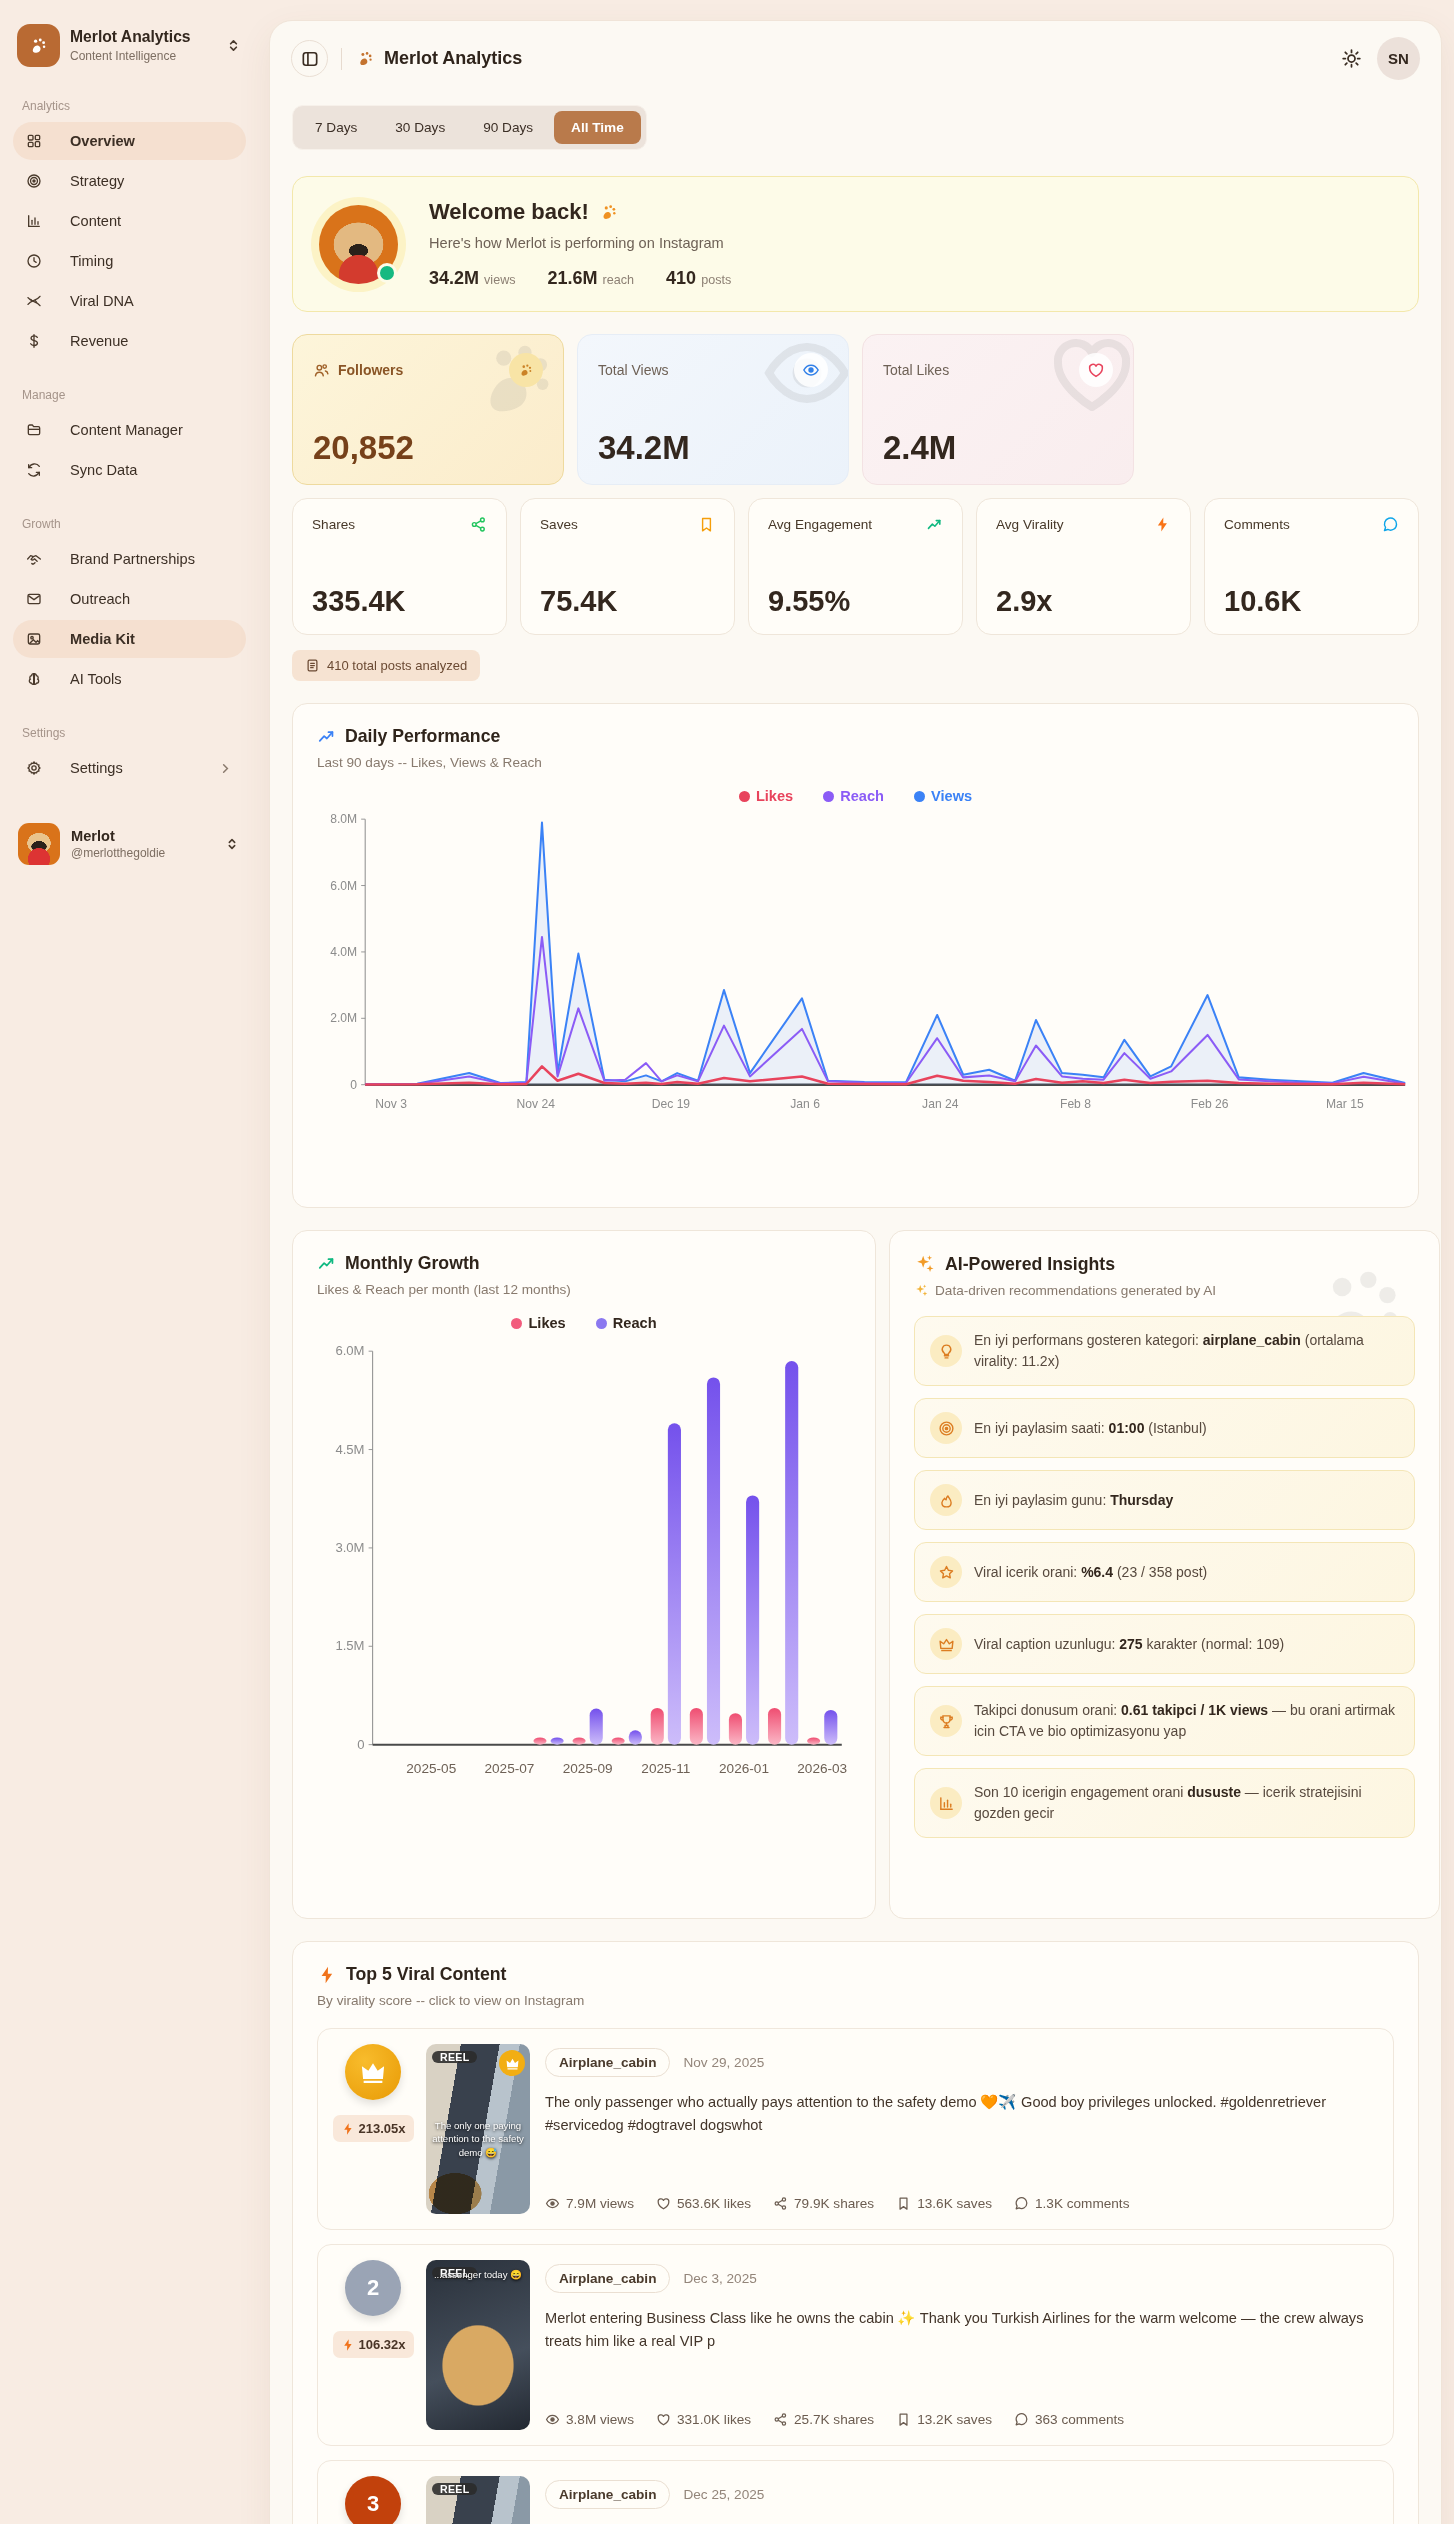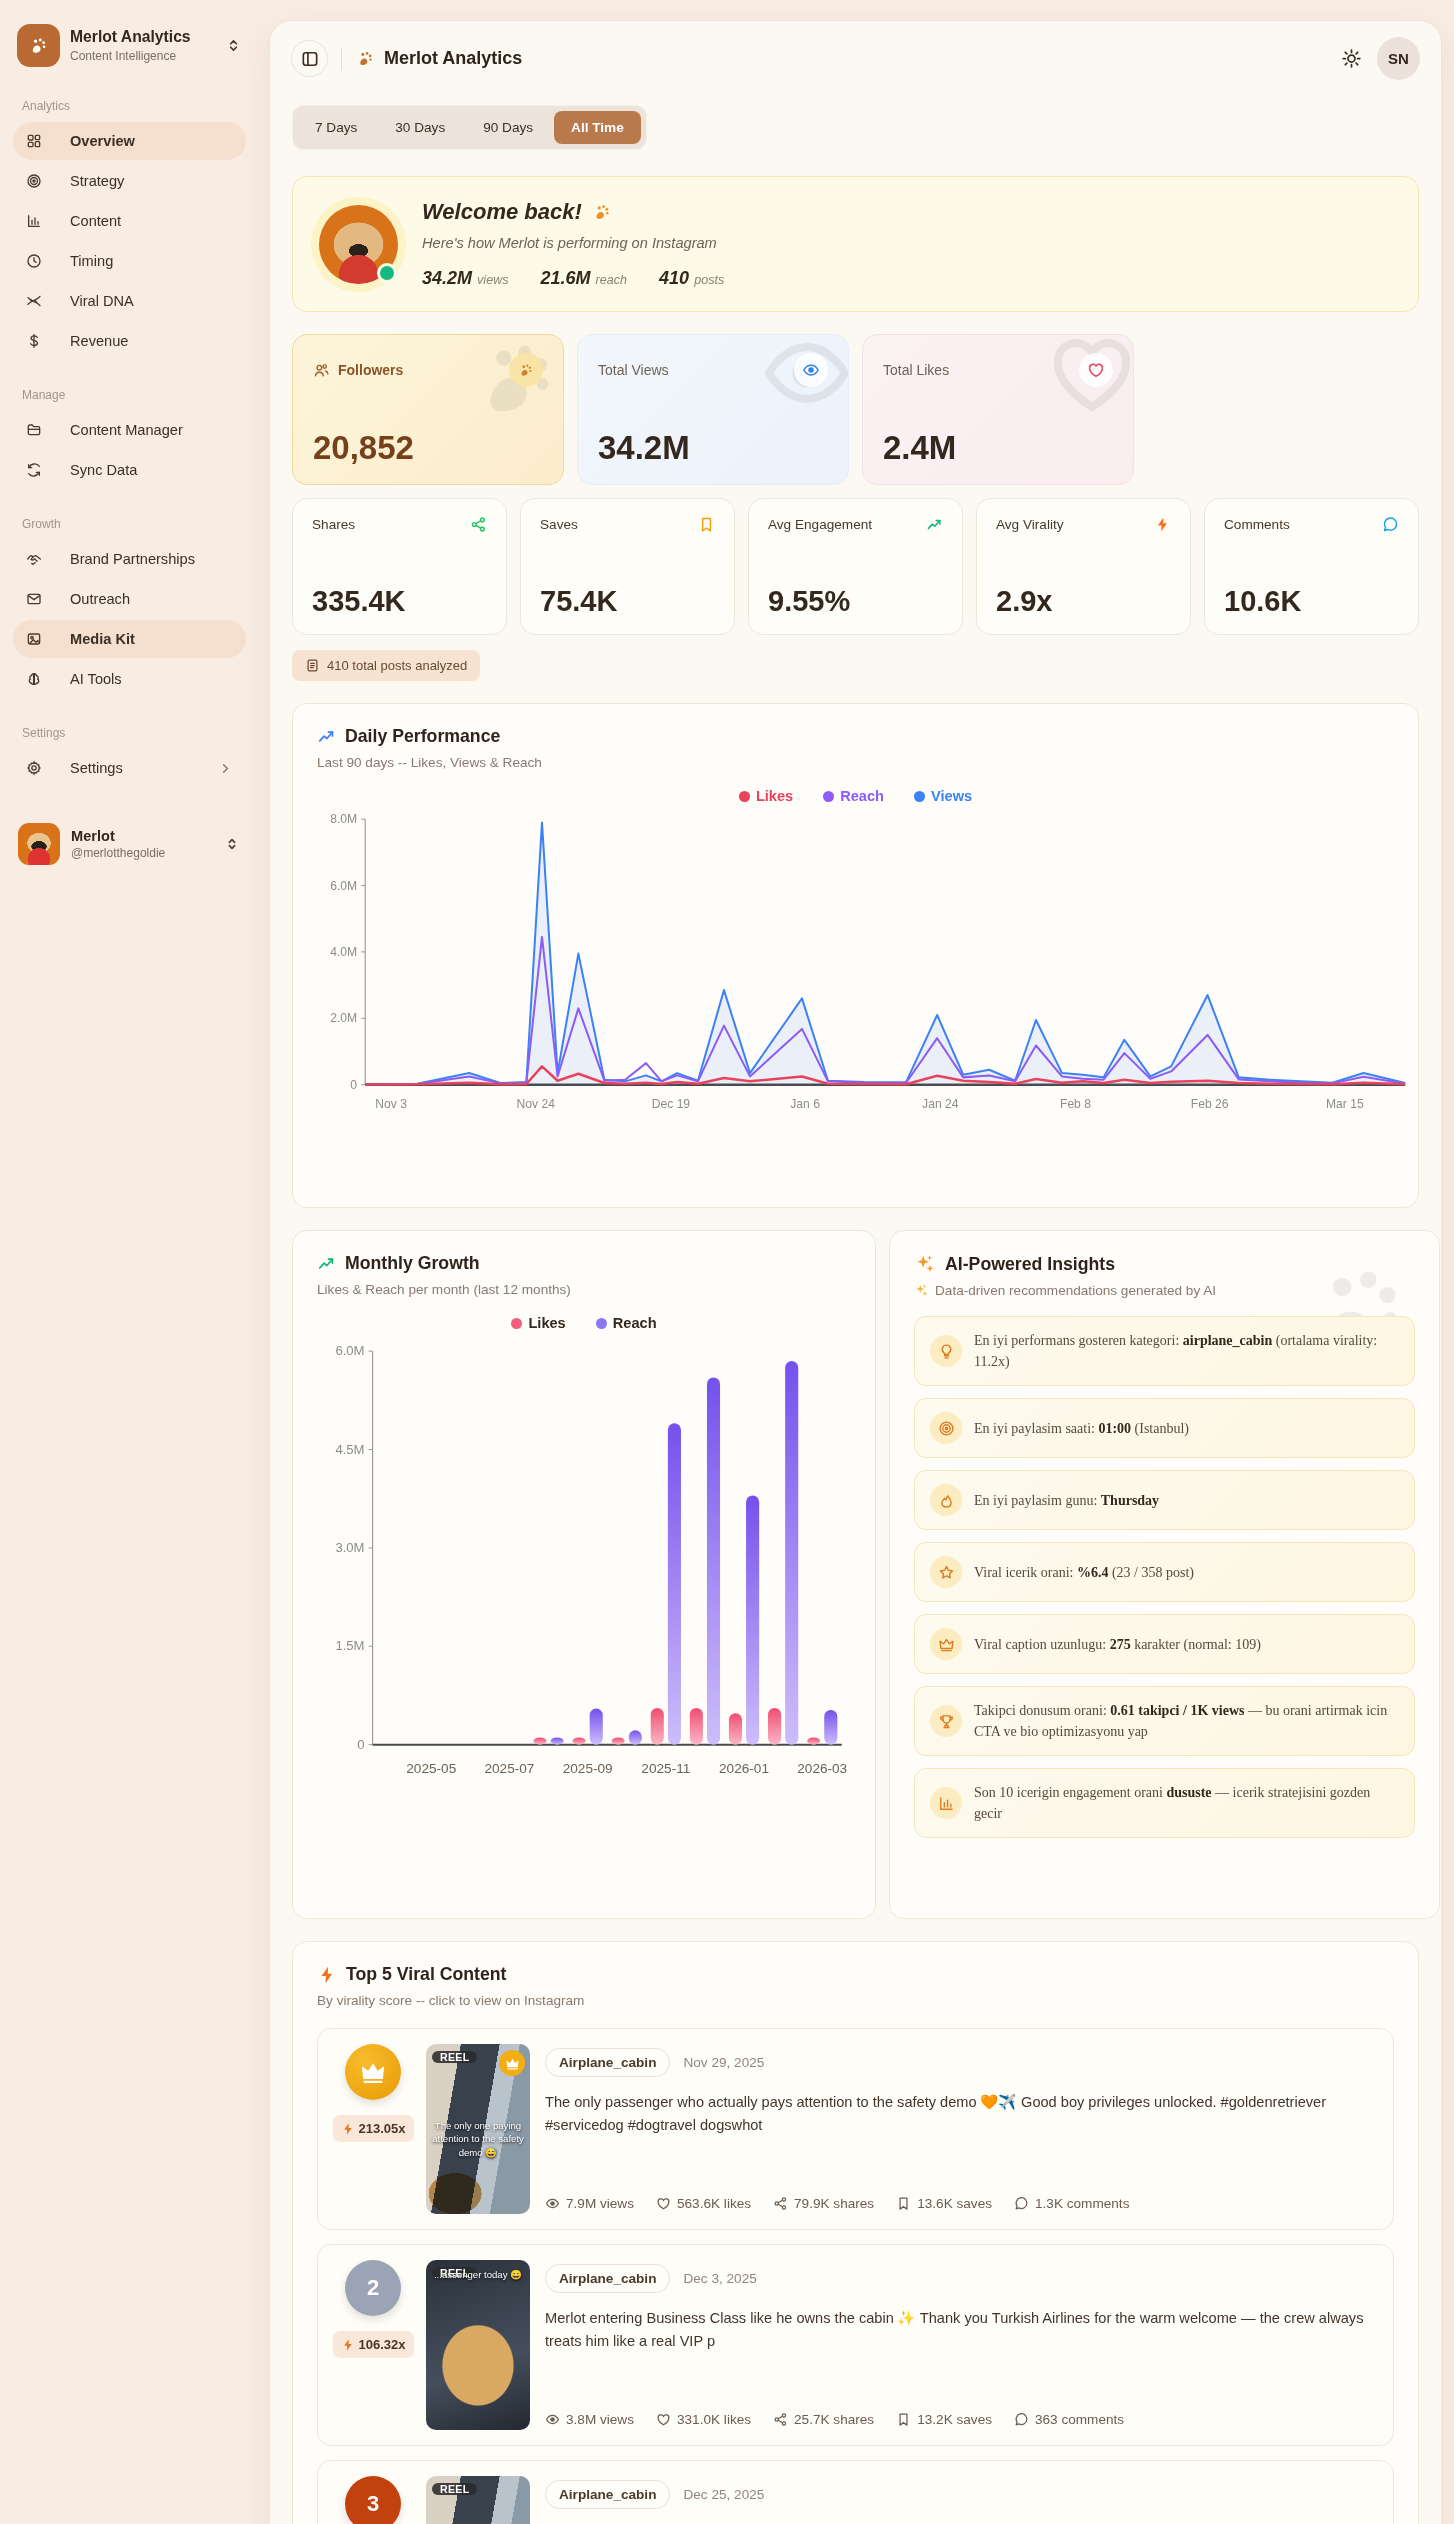--- a/index.html
+++ b/index.html
@@ -43,21 +43,21 @@
   .avatar-sn { width:43px; height:43px; border-radius:50%; background:#ece1da; display:flex; align-items:center; justify-content:center; font-size:15px; font-weight:bold; color:#33271e; cursor:pointer; }
 
   .content { padding:0 10px; }
 
   
   .timerange { display:inline-flex; gap:4px; background:#ece3db; border:0.5px solid #f7f1ea; border-radius:11px; padding:5px; margin-top:9px; }
   .tr-btn { font-size:13.6px; color:#3c2f26; padding:9px 17px; border-radius:8px; background:transparent; border:none; font-family:inherit; cursor:pointer; }
   .tr-btn.active { background:#b97a4b; color:#fff; font-weight:bold; }
 
   
-  .welcome { margin-top:26px; background:#fdfbe8; border:1.5px solid #f3e8ab; border-radius:15px; padding:22px 26px; display:flex; align-items:center; gap:24px;font-style:italic; }
+  .welcome { margin-top:26px; background:#fdfbe8; border:1.5px solid #f3e8ab; border-radius:15px; padding:22px 26px; display:flex; align-items:center; gap:31px; }
   .wav-wrap { position:relative; width:79px; height:79px; flex:0 0 auto; }
   .wav { width:79px; height:79px; border-radius:50%; box-shadow:0 0 0 8px #fcf3c6;
     background:
       radial-gradient(circle at 50% 88%, #d33b2e 0 24%, transparent 25%),
       radial-gradient(ellipse 20% 14% at 50% 58%, #2a211a 0 60%, transparent 61%),
       radial-gradient(ellipse 52% 46% at 50% 50%, #e3b981 0 60%, transparent 61%),
       #d9731a; }
   .wdot { position:absolute; right:1px; bottom:1px; width:20px; height:20px; border-radius:50%; background:#16b981; border:3.5px solid #fdfbe8; }
   .w-title { font-size:22px; font-weight:bold; color:#33271e; display:flex; align-items:center; gap:9px; }
   .w-title .pawc { color:#ef9122; display:flex; }
@@ -105,21 +105,21 @@
   .monthly { height:689px; }
   .insights { height:689px; position:relative; overflow:hidden; }
   .insights .wm { position:absolute; right:15px; top:15px; opacity:.14; color:#8a8a8a; }
   .ins-title { display:flex; align-items:center; gap:9px; font-size:17.7px; font-weight:bold; color:#2f241b; }
   .ins-title .cic { color:#f29b27; display:flex; }
   .ins-sub { display:flex; align-items:center; gap:6px; font-size:13.6px; color:#887a6e; margin-top:8px; }
   .ins-sub .cic { color:#f2b43c; display:flex; }
   .ins-list { margin-top:18px; display:flex; flex-direction:column; gap:12px; position:relative; z-index:2; }
   .ins-item { display:flex; gap:12px; align-items:center; background:linear-gradient(135deg,#fefaef,#fdf6e1); border:1px solid #f4e6b6; border-radius:12px; padding:13px 15px; }
   .ins-ic { width:32px; height:32px; border-radius:504px; background:#fbecc2; color:#dc7d22; display:flex; align-items:center; justify-content:center; flex:0 0 auto; }
-  .ins-text { font-size:14px; color:#57493e; line-height:1.5;font-family:Liberation Serif, serif; }
+  .ins-text { font-size:14px; color:#57493e; line-height:1.5; }
   .ins-text b { color:#33271e; }
 
   
   .top5 { margin-top:22px; }
   .t5-title { display:flex; align-items:center; gap:9px; font-size:17.7px; font-weight:bold; color:#2f241b; }
   .t5-title .cic { color:#f0731c; display:flex; }
   .t5-list { margin-top:20px; display:flex; flex-direction:column; gap:14px; }
   .vitem { display:flex; gap:15px; background:#fffdf8; border:1px solid #f0e7dc; border-radius:14px; padding:15px 17px; cursor:pointer; }
   .v-left { width:76px; flex:0 0 auto; display:flex; flex-direction:column; align-items:center; }
   .rank { width:56px; height:56px; border-radius:50%; display:flex; align-items:center; justify-content:center; color:#fff; font-size:22px; font-weight:bold; box-shadow:0 4px 9px rgba(0,0,0,.12); }

